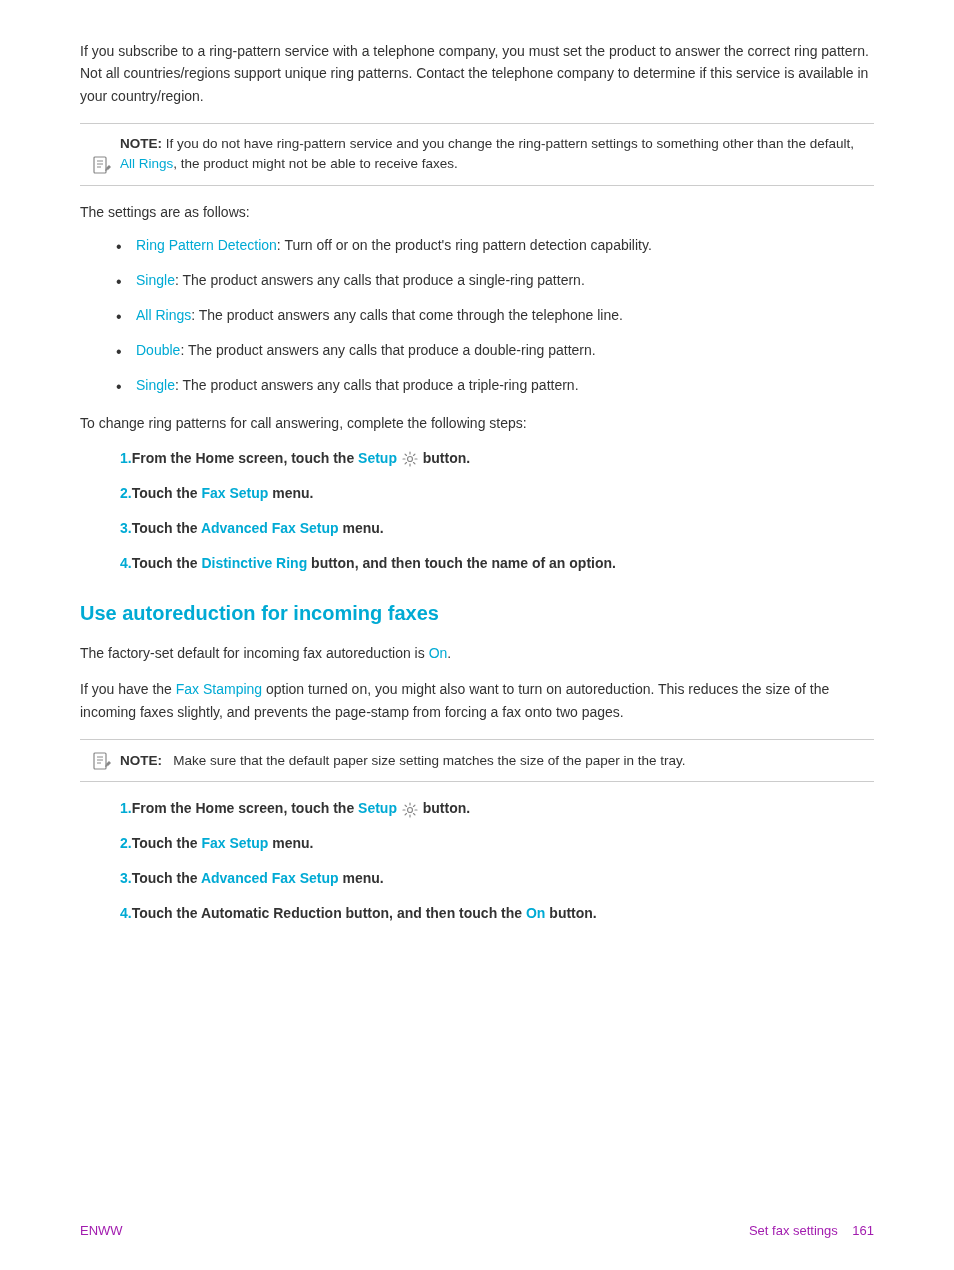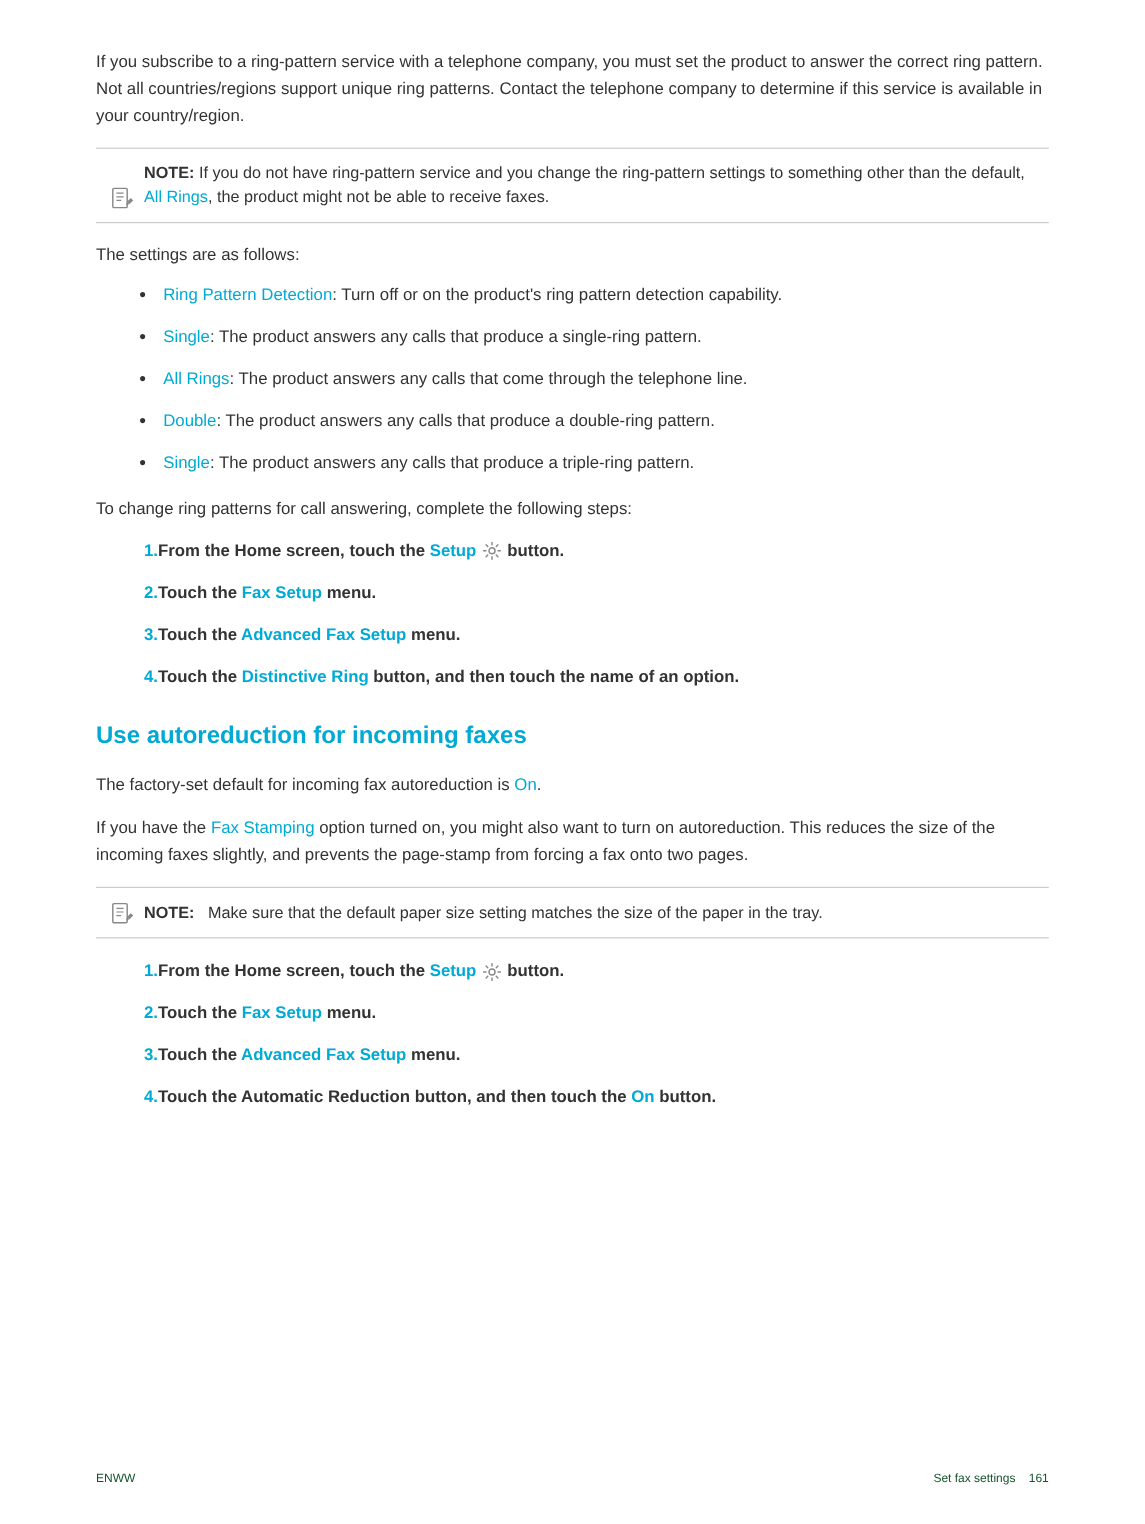--- a/index.html
+++ b/index.html
@@ -116,22 +116,22 @@
 
     .footer {
       position: absolute;
       bottom: 30px;
       left: 0;
       right: 0;
       padding: 0 80px;
       display: flex;
       justify-content: space-between;
       align-items: flex-start;
-      font-size: 10px;
-      color: #14532d;
+      font-size: 13px;
+      color: #a21caf;
     }
 
     .intro-text {
       margin-bottom: 14px;
       line-height: 1.6;
     }
 
     .settings-label {
       margin-bottom: 10px;
     }

